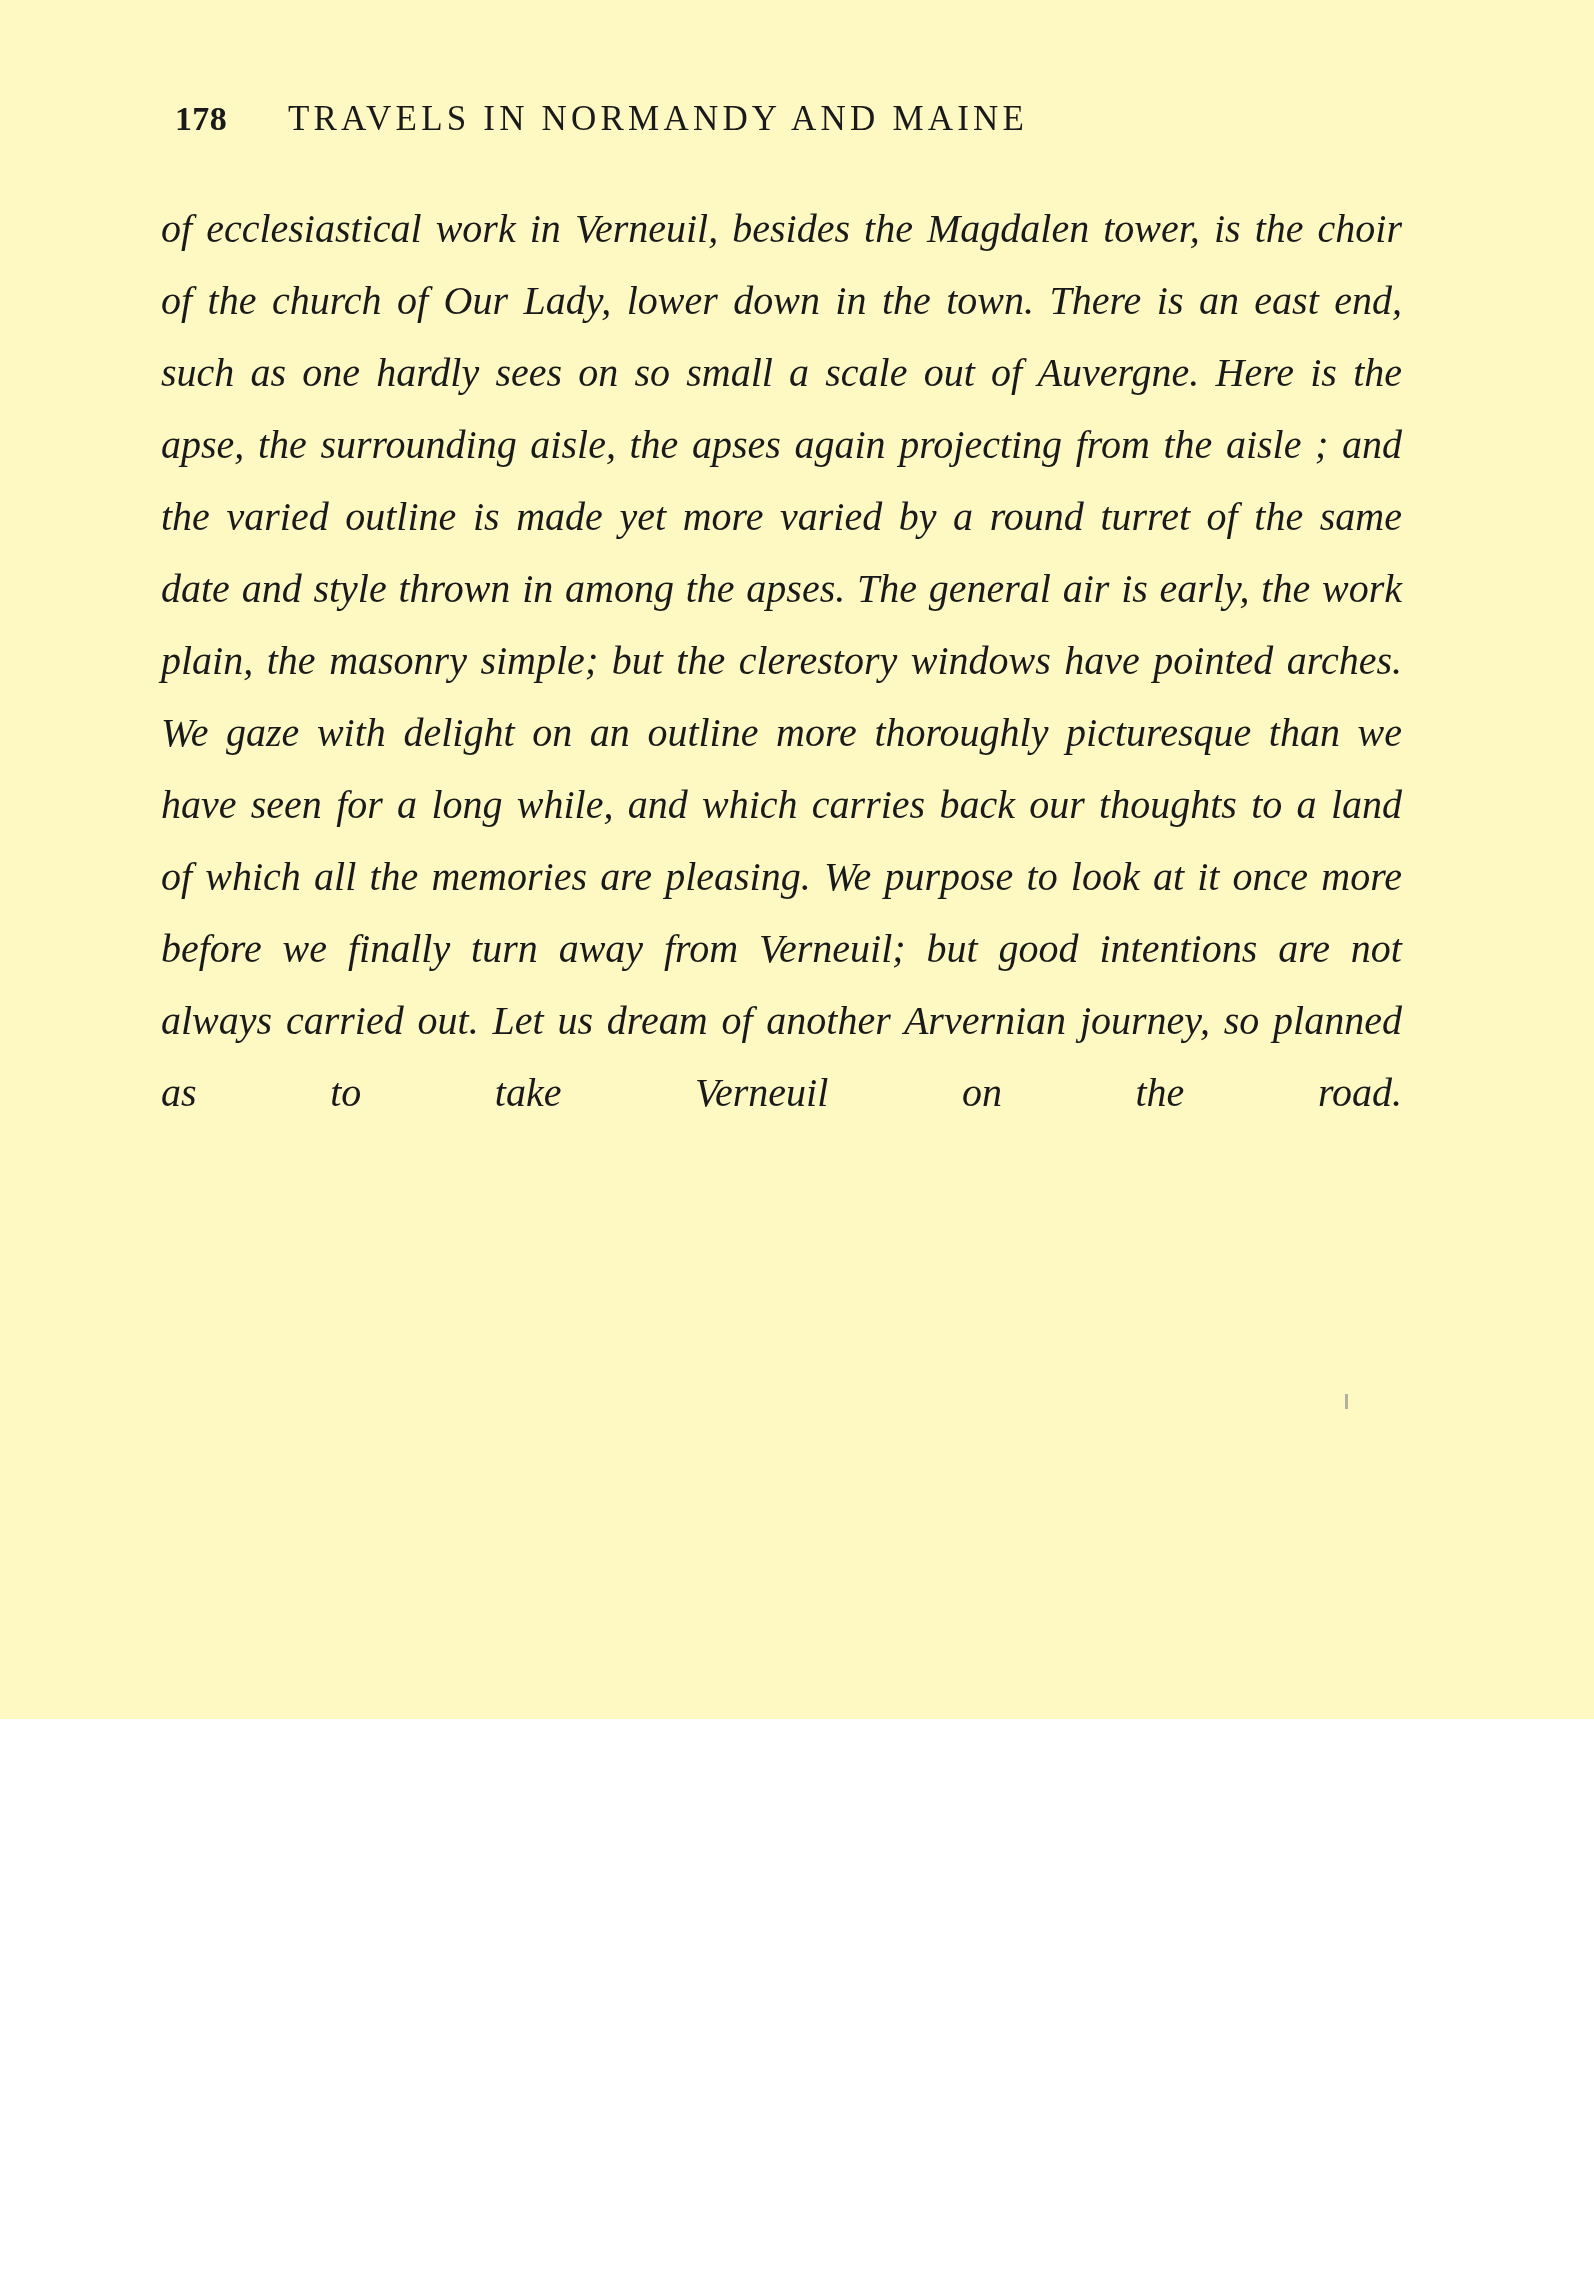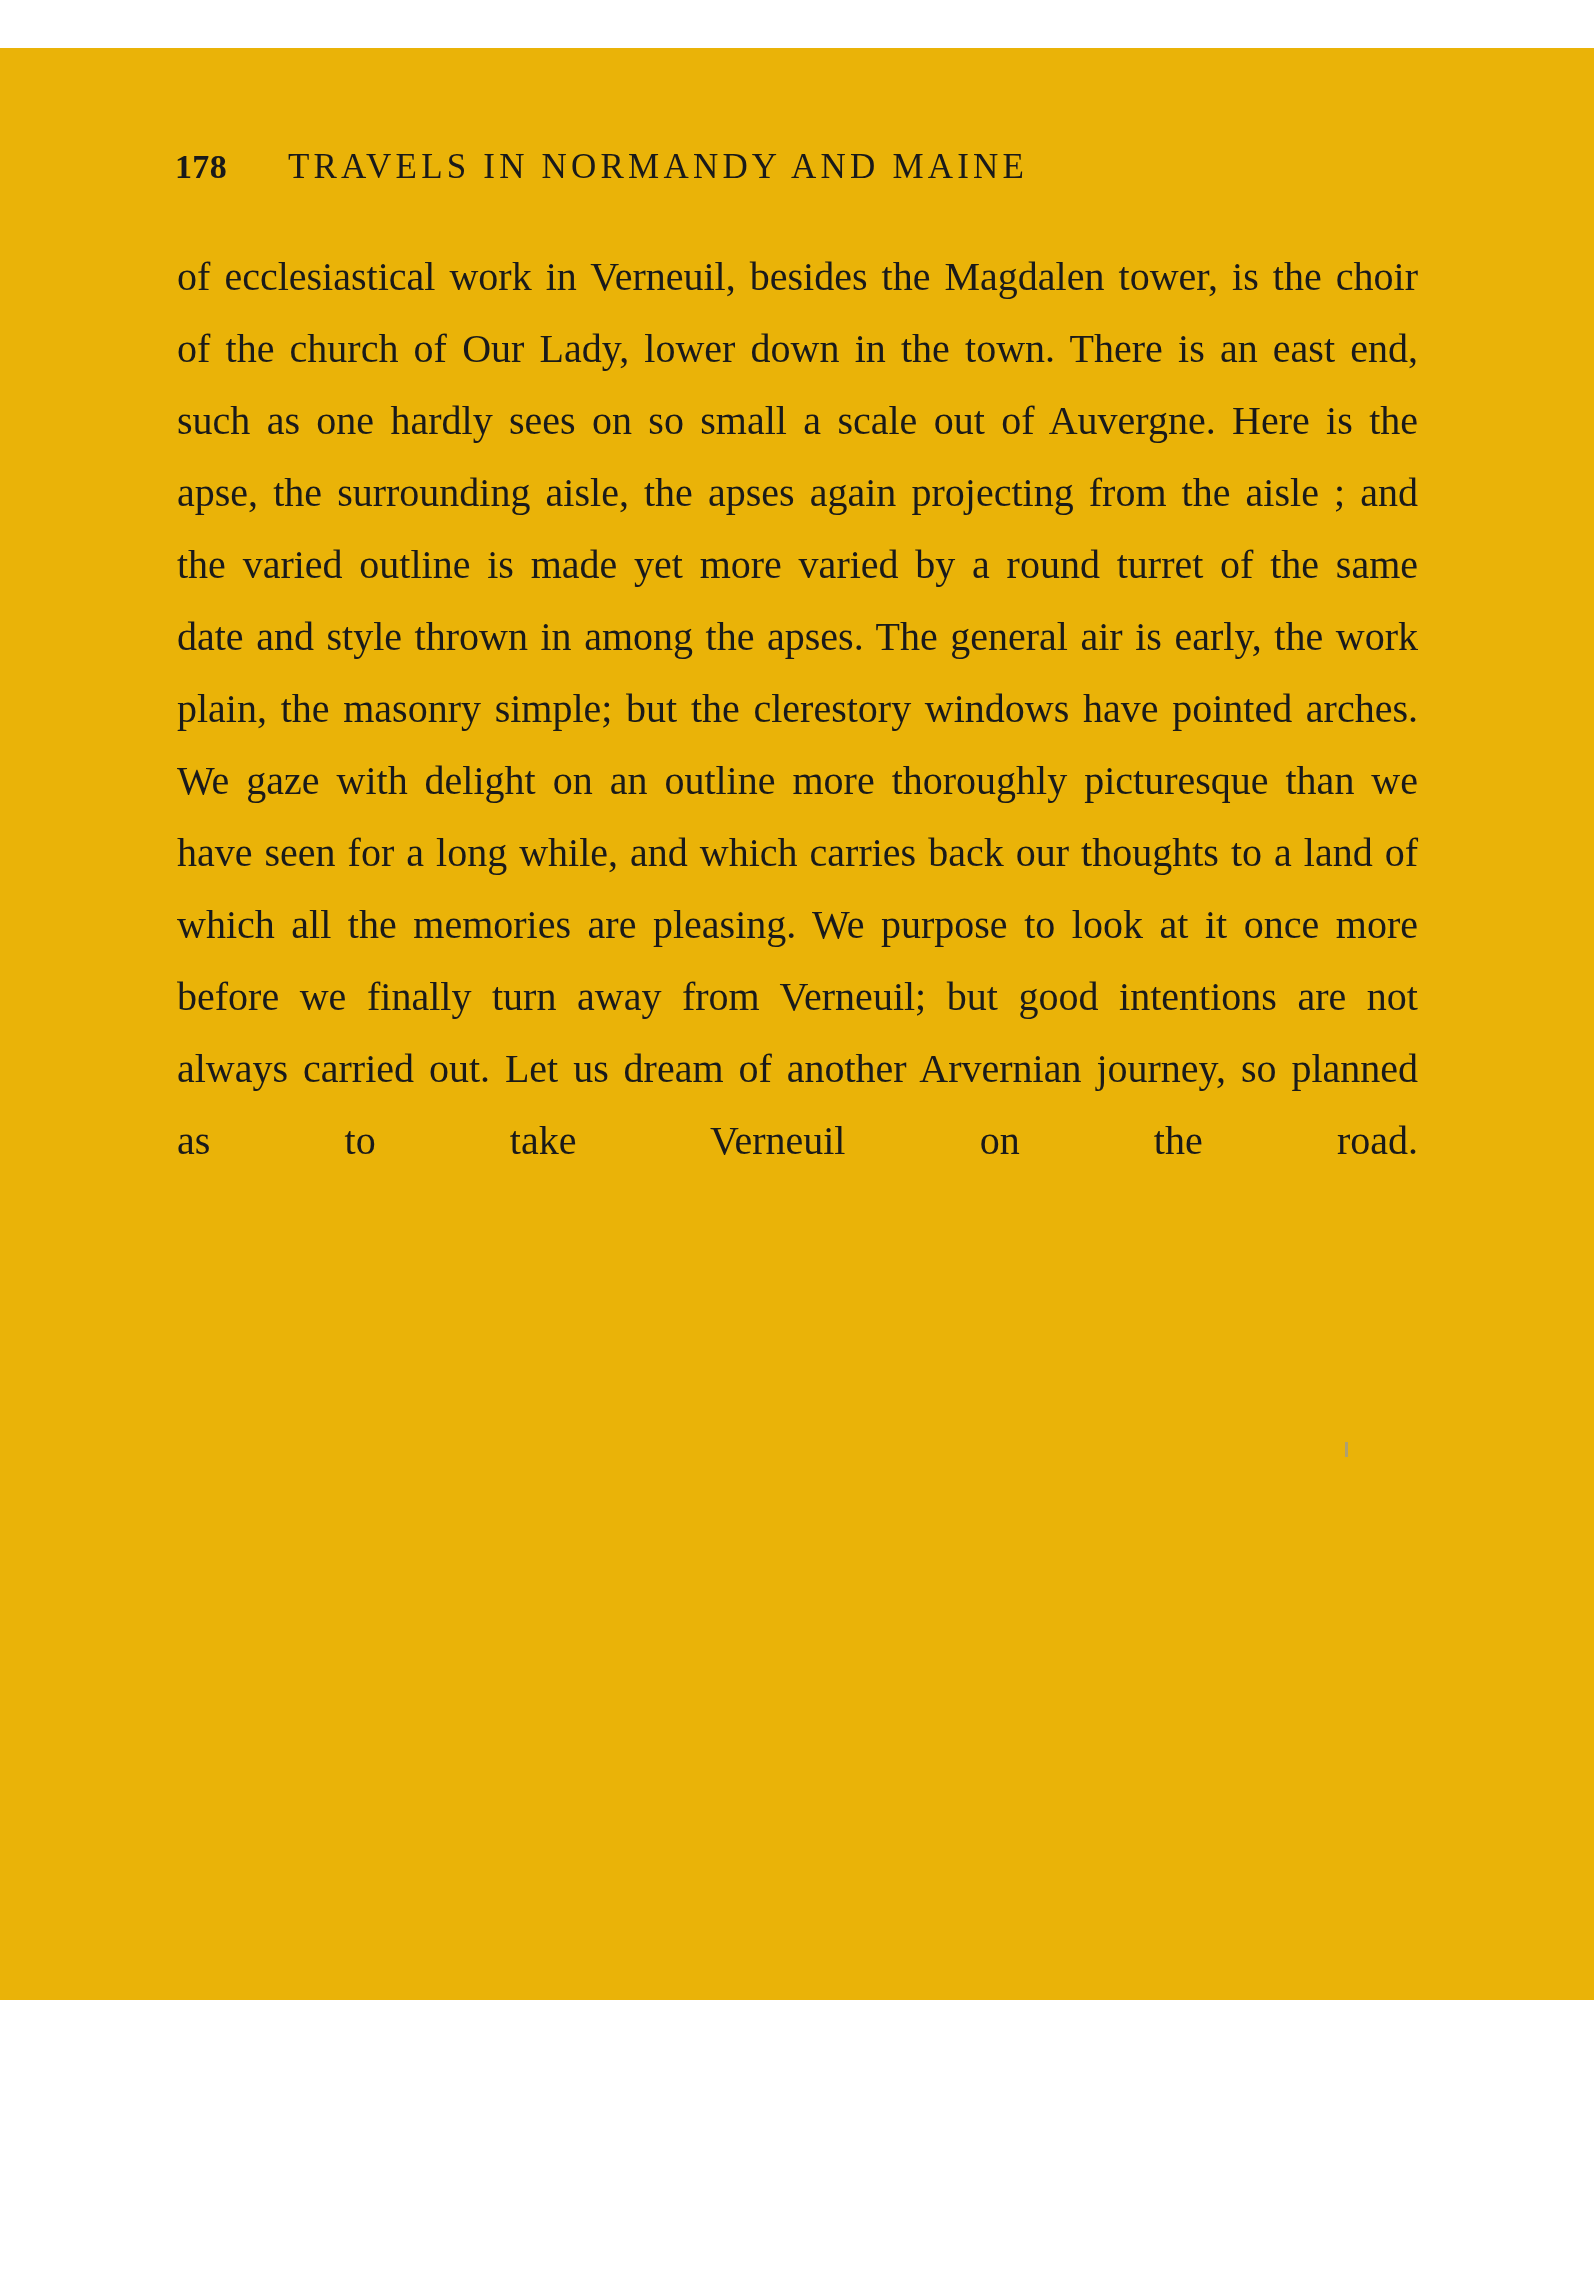--- a/index.html
+++ b/index.html
@@ -13,23 +13,22 @@
     font-family: "Liberation Serif", serif;
     color: #1a1a1a;
     position: relative;
     overflow: hidden;
   }
   .page {
     position: absolute;
     top: 0;
     left: 0;
     width: 1594px;
-    height: 1952px;
-    background: #eab308;
-    margin-top: 48px;
+    height: 1719px;
+    background: #fef9c3;
   }
   .running-head {
     position: absolute;
     top: 99px;
     left: 175px;
     width: 1243px;
     display: flex;
     align-items: baseline;
     font-size: 35px;
     letter-spacing: 0.06em;
@@ -43,27 +42,28 @@
   }
   .head-title {
     font-size: 35px;
     font-weight: 400;
     letter-spacing: 0.12em;
     white-space: nowrap;
   }
   .body-text {
     position: absolute;
     top: 193px;
-    left: 177px;
+    left: 161px;
     width: 1241px;
     font-size: 40px;
     line-height: 72px;
     text-align: justify;
     text-justify: inter-word;
     word-spacing: 0.04em;
+    font-style: italic;
   }
   .body-text p {
     margin: 0;
     text-indent: 0;
   }
   
   .body-text p::after {
     content: "";
     display: inline-block;
     width: 100%;

